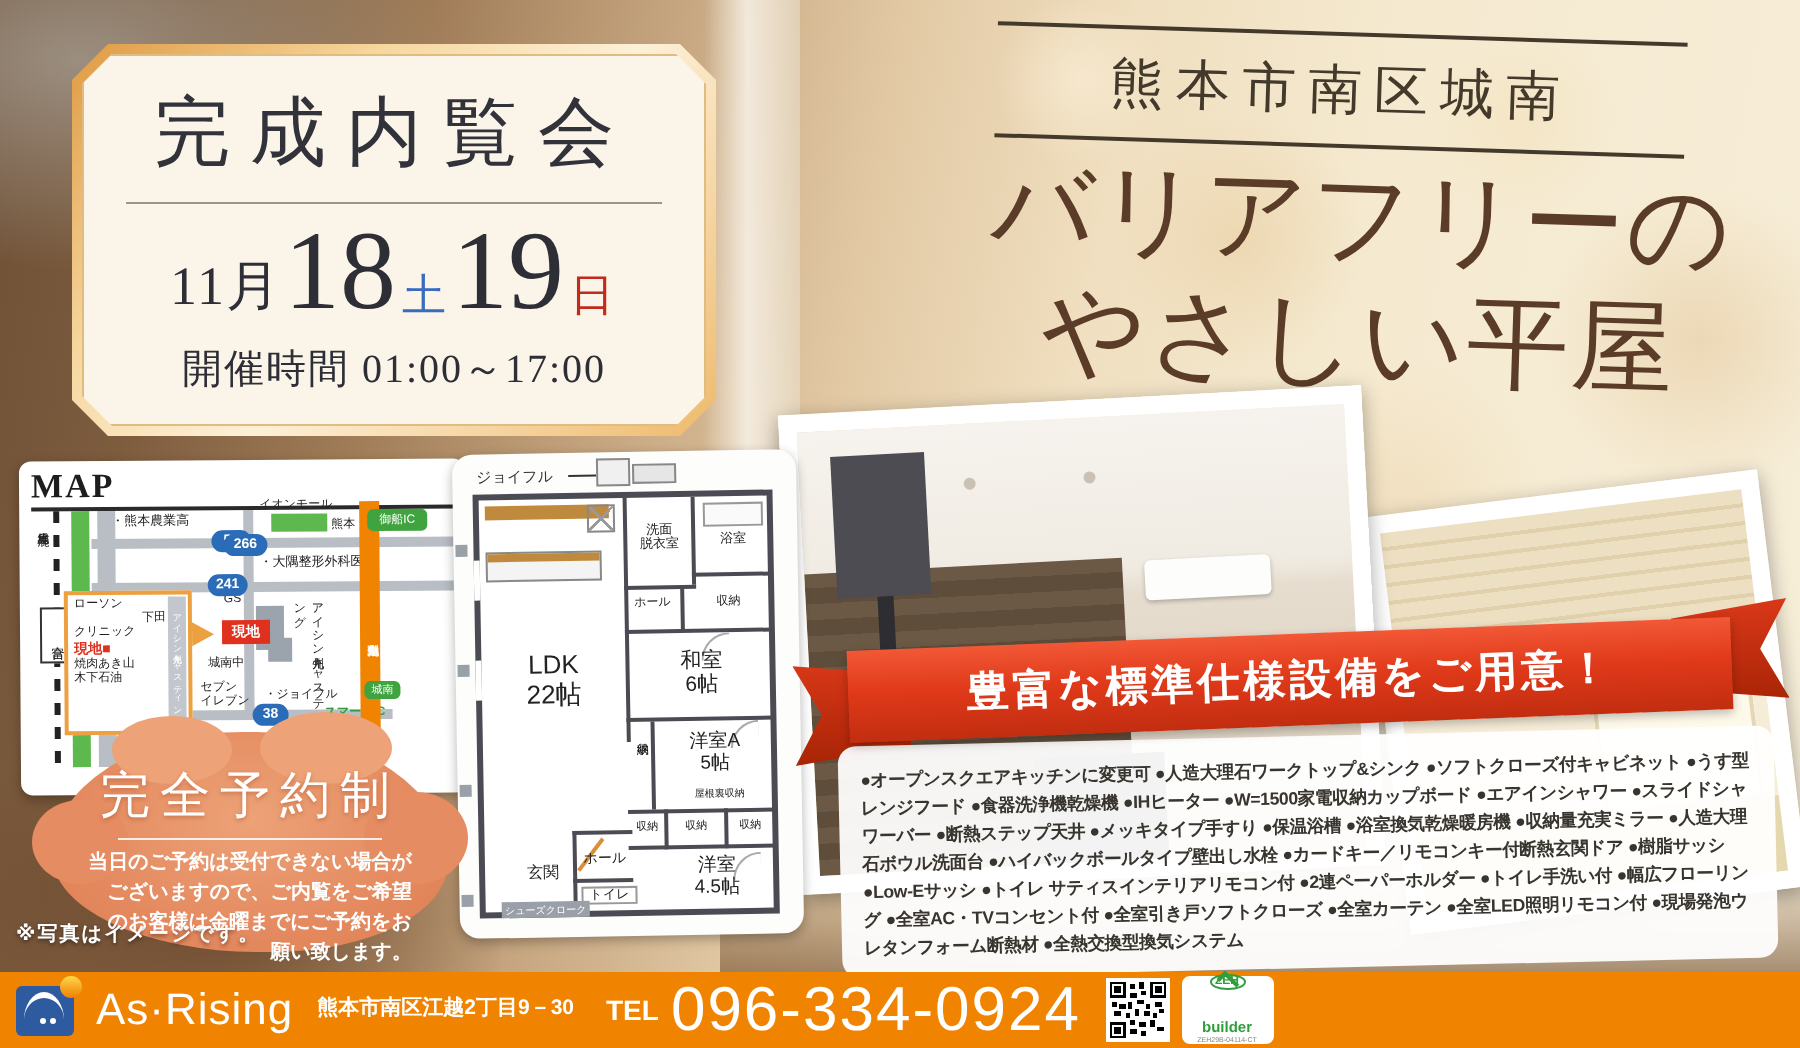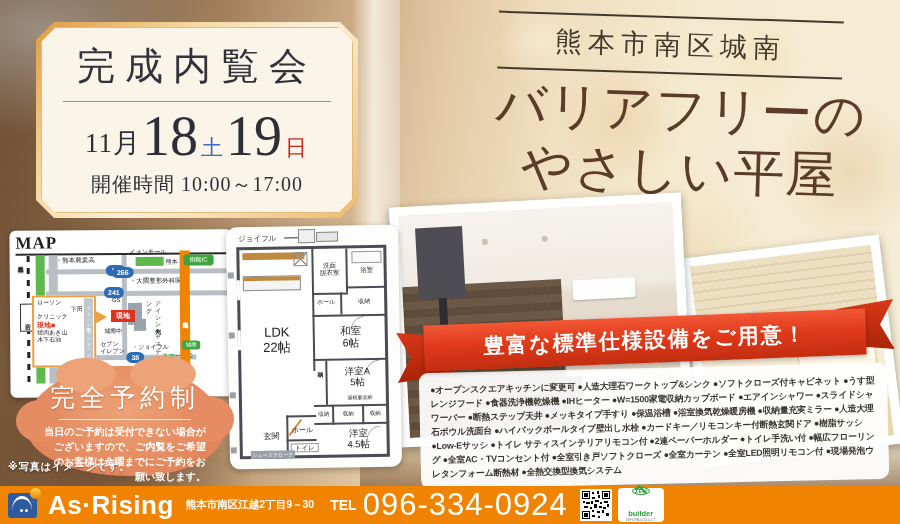--- a/index.html
+++ b/index.html
@@ -167,21 +167,21 @@
   
   .footer{position:absolute;left:0;bottom:0;width:900px;height:38px;background:#f08300;z-index:10;
     display:flex;align-items:center;padding:0 8px;box-sizing:border-box;color:#fff;}
   .logo{position:relative;width:34px;height:30px;flex:none;}
   .logo-sq{position:absolute;left:0;top:3px;width:29px;height:25px;background:#2e5b9f;border-radius:3px;}
   .logo-roof{position:absolute;left:4px;top:6px;width:20px;height:11px;border-top:3px solid #fff;
     border-radius:50% 50% 0 0/100% 100% 0 0;}
   .logo-dot{position:absolute;width:3px;height:3px;background:#fff;border-radius:50%;top:19px;}
   .logo-sun{position:absolute;left:22px;top:-2px;width:11px;height:11px;border-radius:50%;
     background:linear-gradient(180deg,#ffd84d 0%,#f5a623 55%,#ef8200 100%);}
-  .brand{font-size:26px;letter-spacing:.5px;margin-left:6px;font-weight:700;}
+  .brand{font-size:22px;letter-spacing:.5px;margin-left:6px;font-weight:400;}
   .company{margin-left:12px;font-size:10.5px;font-weight:bold;line-height:1.3;white-space:nowrap;}
   .urlblock{margin-left:14px;}
   .url{font-size:13px;font-weight:bold;letter-spacing:.3px;}
   .searchrow{display:flex;align-items:center;margin-top:2px;position:relative;}
   .searchbox{width:116px;height:15px;background:#fff;border-radius:2px;color:#555;font-size:9px;
     display:flex;align-items:center;padding:0 4px;box-sizing:border-box;}
   .searchbtn{width:34px;height:15px;margin-left:2px;background:linear-gradient(#f7f7f7,#d6d6d6);
     border:1px solid #999;border-radius:2px;color:#333;font-size:9px;
     display:flex;align-items:center;justify-content:center;box-sizing:border-box;}
   .cursor{position:absolute;right:-6px;bottom:-6px;width:0;height:0;
@@ -214,21 +214,21 @@
     <div class="date-card-inner">
       <div class="dc-title">完成内覧会</div>
       <div class="dc-divider"></div>
       <div class="dc-date">
         <span class="dc-month">11月</span>
         <span class="dc-day">18</span>
         <span class="dc-sat">土</span>
         <span class="dc-day">19</span>
         <span class="dc-sun">日</span>
       </div>
-      <div class="dc-time">開催時間 10:00～17:00</div>
+      <div class="dc-time">開催時間 01:00～17:00</div>
     </div>
   </div>
 
   <div class="abs area-box serif">熊本市南区城南</div>
   <div class="abs headline serif">
     <div>バリアフリーの</div>
     <div>やさしい平屋</div>
   </div>
 
   <div class="abs photo photo-a">

